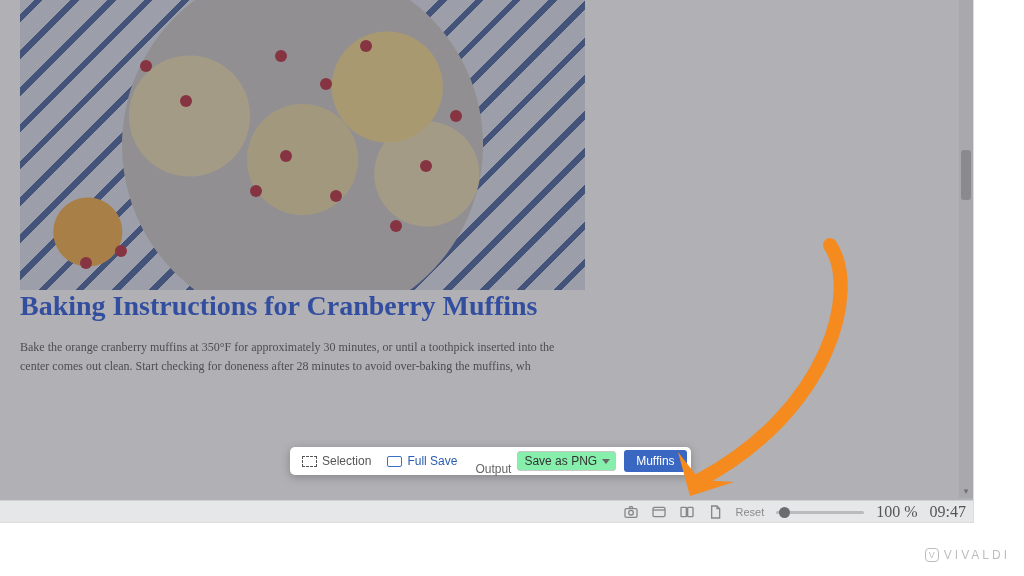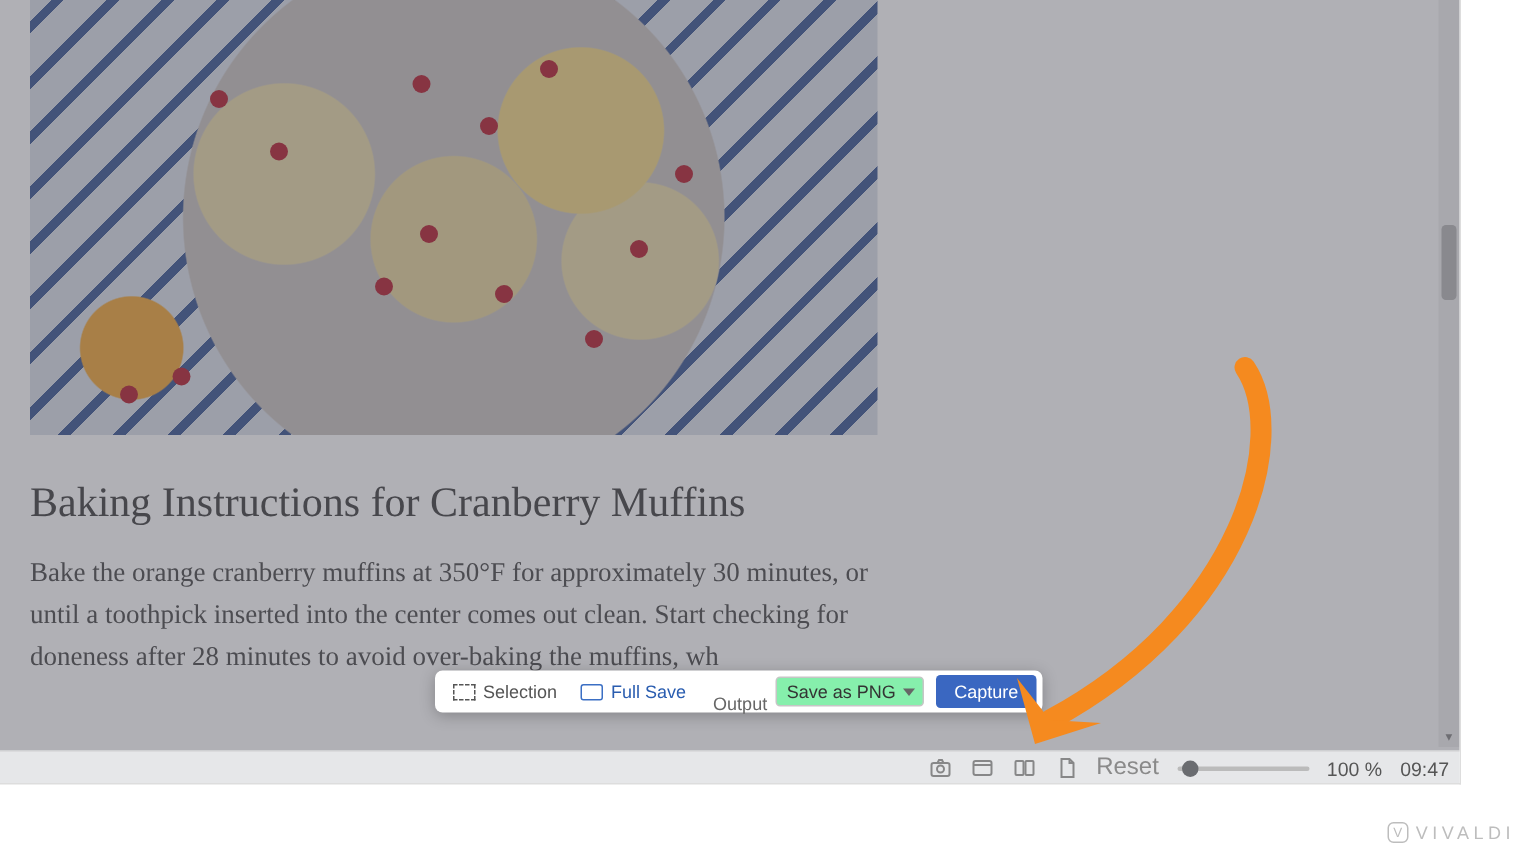--- a/index.html
+++ b/index.html
@@ -40,25 +40,25 @@
       radial-gradient(circle at 65% 30%, #f0d684 0 55px, transparent 56px),
       radial-gradient(circle at 72% 60%, #e8d9a8 0 52px, transparent 53px),
       radial-gradient(circle at 12% 80%, #f0a738 0 34px, transparent 35px),
       radial-gradient(circle at 50% 50%, #c9c4c0 0 180px, transparent 181px),
       repeating-linear-gradient(135deg, #dbe0ea 0 10px, #3a5693 10px 16px, #dbe0ea 16px 26px);
     position: relative; overflow:hidden;
   }
   .cran { position:absolute; width:12px; height:12px; background:#b41e2e; border-radius:50%; }
 
   .article-title {
-    margin-top: 30px; font-family: Georgia, "Times New Roman", serif;
-    font-size: 28px; color: #404040; font-weight: 400;
+    font-family: Georgia, "Times New Roman", serif;
+    font-size: 28px; color: #1d4ed8; font-weight: 700;
   }
   .article-body {
-    margin-top: 16px; font-family: Georgia, serif; font-size: 18px;
+    margin-top: 16px; font-family: Georgia, serif; font-size: 12px;
     color: #4a4a4a; line-height: 1.55; max-width: 560px;
   }
 
   
   .dim {
     position: absolute; left:0; top:0; width:974px; height:500px;
     background: rgba(80,80,90,0.45); pointer-events:none;
   }
 
   
@@ -96,29 +96,29 @@
 
   
   .statusbar {
     position:absolute; left:0; top:500px; width:974px; height:23px;
     background:#e6e7e9; border-top:1px solid #cfd0d2;
     display:flex; align-items:center; justify-content:flex-end;
     padding: 0 8px; gap:12px; font-size:11px; color:#666;
   }
   .sb-icon { width:16px; height:16px; opacity:.65; cursor:pointer; }
   .sb-icon svg { width:100%; height:100%; }
-  .sb-reset { font-size:16px; color:#8a8a8a; cursor:pointer; }
+  .sb-reset { font-size:11px; color:#8a8a8a; cursor:pointer; }
   .sb-slider {
     width:88px; height:3px; background:#bbb; border-radius:2px; position:relative;
   }
   .sb-thumb {
     position:absolute; left:3px; top:-4px; width:11px; height:11px;
     background:#6a6c70; border-radius:50%;
   }
-  .sb-zoom, .sb-clock { font-size:13px; color:#555; }
+  .sb-zoom, .sb-clock { font-size:16px; color:#555;font-family:Liberation Serif, serif; }
 
   
   .vivaldi-mark {
     position:absolute; right:14px; bottom:14px;
     display:flex; align-items:center; gap:5px;
     color:#bdbdbd; font-size:12px; letter-spacing:3px; font-weight:500;
   }
   .vivaldi-mark .vlogo {
     width:14px; height:14px; border:1.5px solid #bdbdbd; border-radius:4px;
     display:flex; align-items:center; justify-content:center; font-size:9px; letter-spacing:0;
@@ -165,21 +165,21 @@
       <span class="cap-label">Selection</span>
     </div>
     <div class="cap-btn">
       <span class="cap-icon icon-full"></span>
       <span class="cap-label blue">Full Save</span>
     </div>
     <span class="cap-output">Output</span>
     <div class="cap-select">
       <span>Save as PNG</span>
     </div>
-    <button class="cap-capture">Capture</button>
+    <button class="cap-capture">Muffins</button>
   </div>
 
   <div class="statusbar">
     <span class="sb-icon">
       <svg viewBox="0 0 24 24" fill="none" stroke="#555" stroke-width="2">
           <rect x="3" y="7" width="18" height="13" rx="2"></rect>
           <circle cx="12" cy="13" r="3.5"></circle>
           <path d="M9 7l1.5-3h3L15 7"></path>
         </svg>
     </span>

